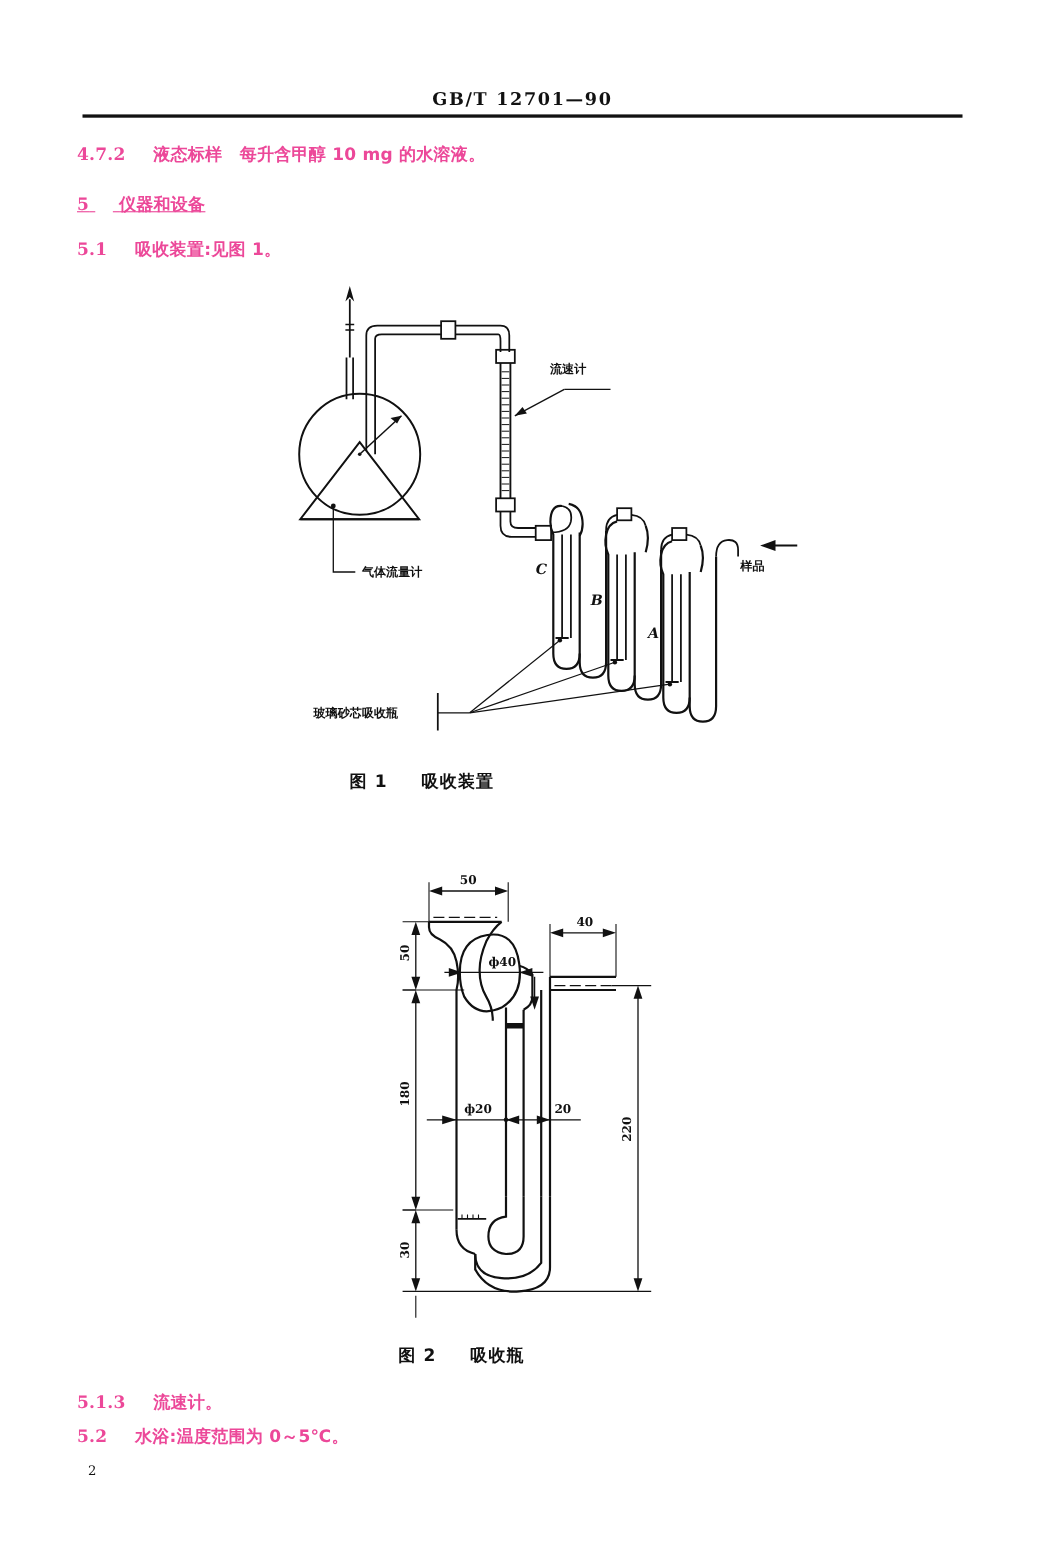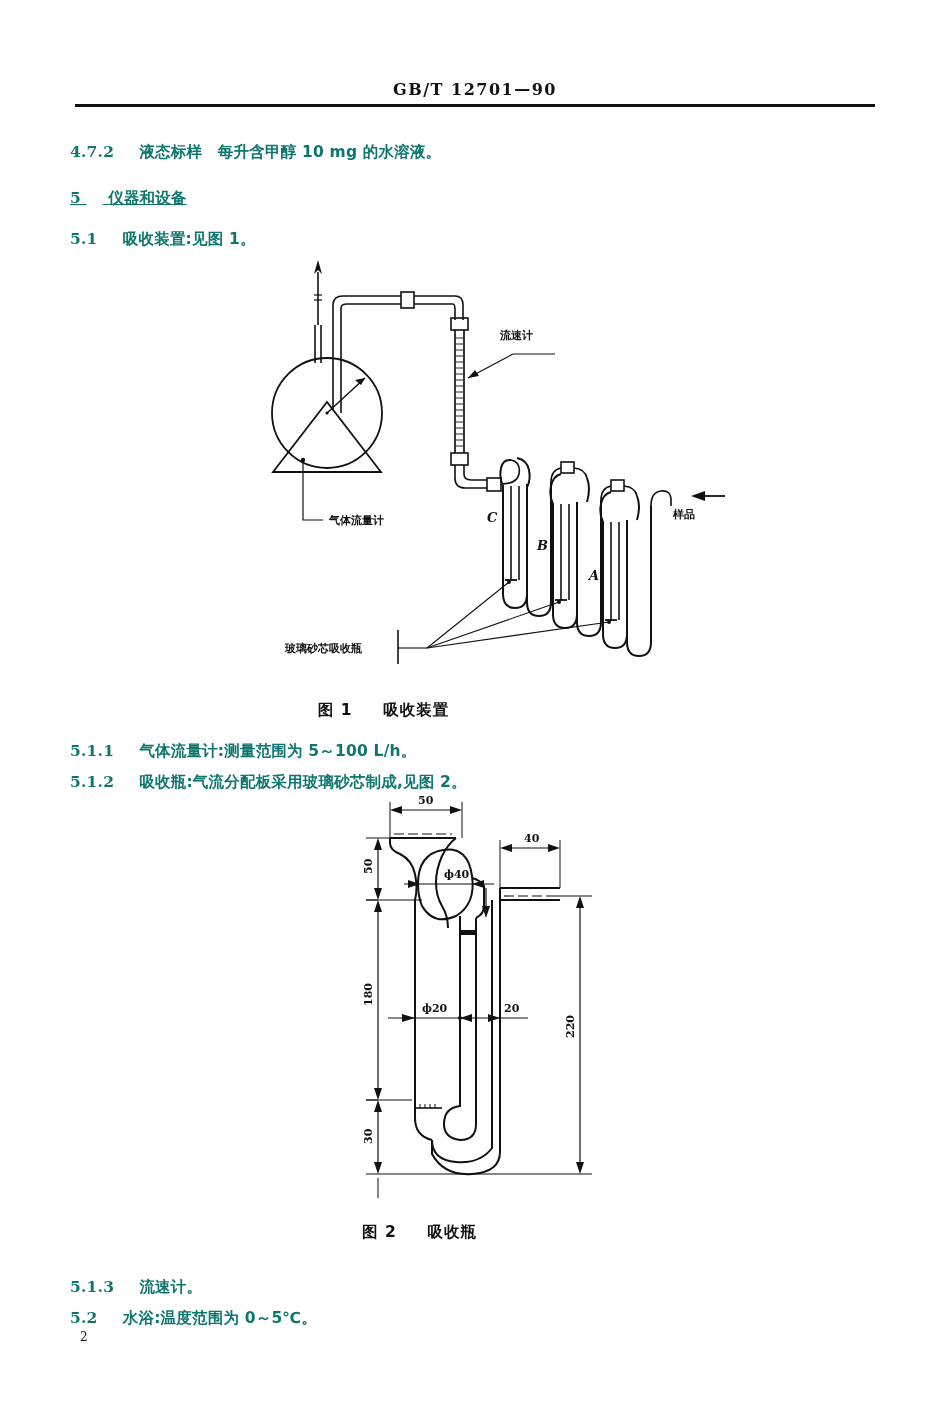--- a/index.html
+++ b/index.html
@@ -16,22 +16,22 @@
     font-family:"DejaVu Serif","Liberation Serif",serif;
     font-weight:bold;font-size:16px;letter-spacing:1.5px;color:#111;
   }
   .hdr-rule{
     position:absolute;left:75px;top:104px;width:800px;height:3px;
     background:#111;
   }
 
   
   .ptxt{
-    position:absolute;font-size:15.5px;font-weight:bold;color:#0f766e;
-    white-space:nowrap;letter-spacing:.2px;margin-top:12px;
+    position:absolute;font-size:15.5px;font-weight:bold;color:#ec4899;
+    white-space:nowrap;letter-spacing:.2px;
   }
   .num{font-family:"DejaVu Serif","Liberation Serif",serif;}
 
   .fig-cap{
     position:absolute;width:767px;text-align:center;
     font-size:15.5px;font-weight:bold;color:#111;letter-spacing:1px;
   }
   .pageno{
     position:absolute;left:80px;top:1330px;font-size:12px;
     font-family:"DejaVu Serif","Liberation Serif",serif;color:#111;
@@ -208,31 +208,21 @@
       <text class="lbl-it" x="334" y="330">A</text>
     </svg>
   </div>
 
   <div class="fig-cap" style="left:0;top:700px;">
     <span>图 1</span>
     <span style="display:inline-block;width:18px;"></span>
     <span>吸收装置</span>
   </div>
 
-  <div class="ptxt" style="left:70px;top:729px;">
-    <span class="num">5.1.1</span>
-    <span style="display:inline-block;width:14px;"></span>
-    <span>气体流量计:测量范围为 5～100 L/h。</span>
-  </div>
-
-  <div class="ptxt" style="left:70px;top:760px;">
-    <span class="num">5.1.2</span>
-    <span style="display:inline-block;width:14px;"></span>
-    <span>吸收瓶:气流分配板采用玻璃砂芯制成,见图 2。</span>
-  </div>
+
 
   <div class="fig" style="left:352px;top:788px;">
     <svg width="260" height="420" viewBox="0 0 260 420" xmlns="http://www.w3.org/2000/svg">
 
       <path class="stroke" stroke-width="1" d="M38,14 L38,50"></path>
       <path class="stroke" stroke-width="1" d="M110,14 L110,50"></path>
       <path class="stroke" stroke-width="1.2" d="M42,22 L106,22"></path>
       <path d="M38,22 L50,18 L50,26 Z" fill="#111"></path>
       <path d="M110,22 L98,18 L98,26 Z" fill="#111"></path>
       <text class="dim" x="66" y="16">50</text>

